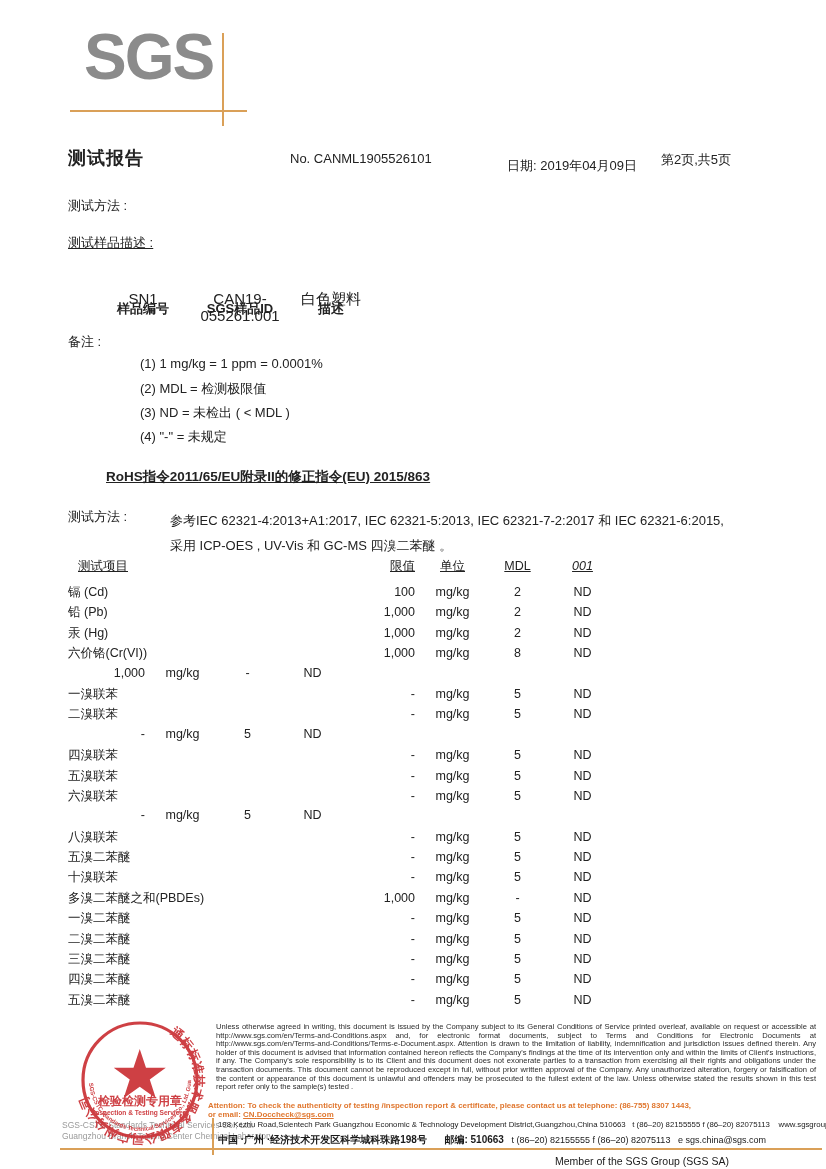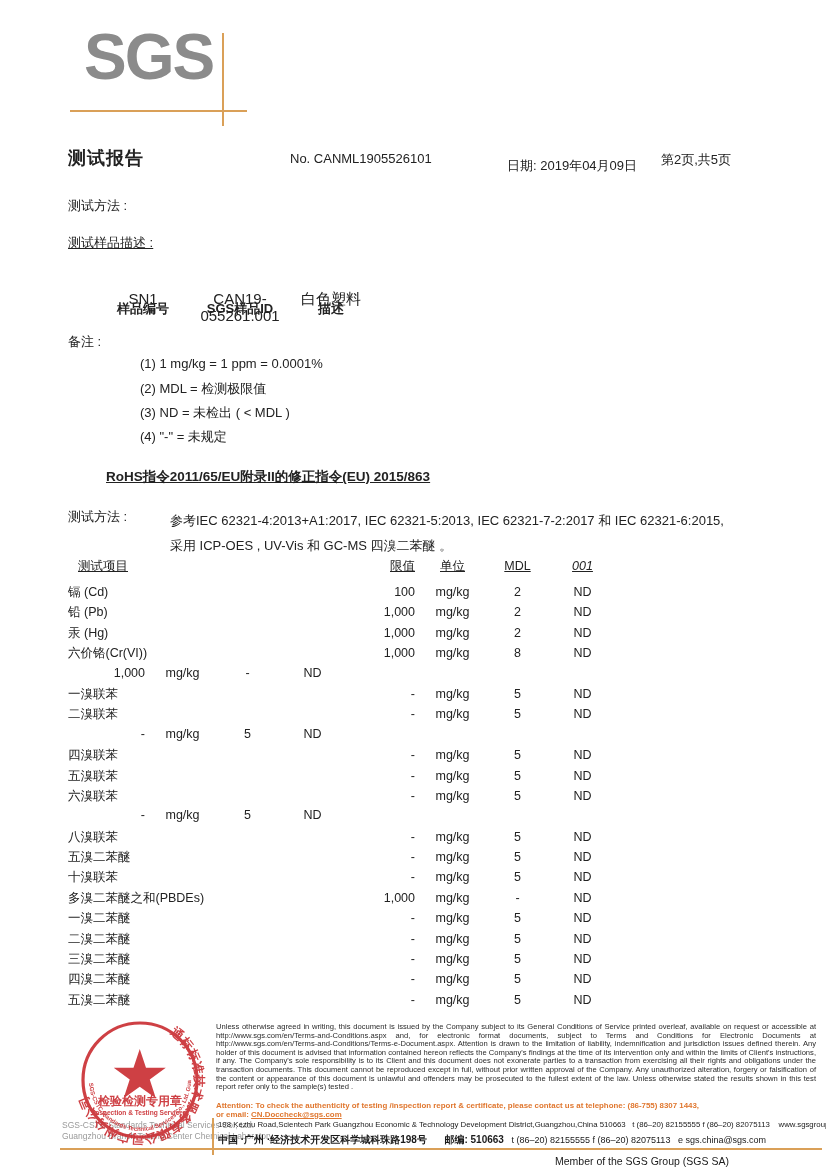--- a/index.html
+++ b/index.html
@@ -47,21 +47,21 @@
   .rt-head .c0 { padding-left:10px; }
   .rt-head .c4 span { font-style:italic; }
   .rt, .rt-head, .rrow { font-size:12.5px; }
 
   
   .company-line1 { left:62px; top:1120px; font-size:8.5px; color:#9a9a9a; }
   .company-line2 { left:62px; top:1131px; font-size:8.5px; color:#9a9a9a; }
   .stamp { left:62px; top:1018px; width:156px; height:128px; }
 
   .disclaimer { left:216px; top:1023px; width:600px; font-size:7.6px; line-height:8.6px; text-align:justify; color:#2b2b2b; }
-  .attention { left:216px; top:1102px; width:600px; font-size:7.9px; line-height:8.8px; font-weight:bold; color:#e0772f; }
+  .attention { left:208px; top:1102px; width:600px; font-size:7.9px; line-height:8.8px; font-weight:bold; color:#e0772f; }
   .attention a { color:#e0772f; text-decoration:underline; }
 
   .addr-vline { left:212px; top:1118px; width:2px; height:37px; background:#daa058; }
   .addr-hline { left:60px; top:1148px; width:762px; height:2px; background:#daa058; }
   .addr1 { left:218px; top:1120px; width:600px; font-size:7.8px; color:#1a1a1a; white-space:nowrap; }
   .addr2 { left:218px; top:1133px; width:600px; font-size:9px; color:#1a1a1a; white-space:nowrap; }
   .addr2 .cnb { font-weight:bold; font-size:10px; }
   .member { left:555px; top:1155px; font-size:10.5px; color:#1a1a1a; }
 </style>
 </head>

